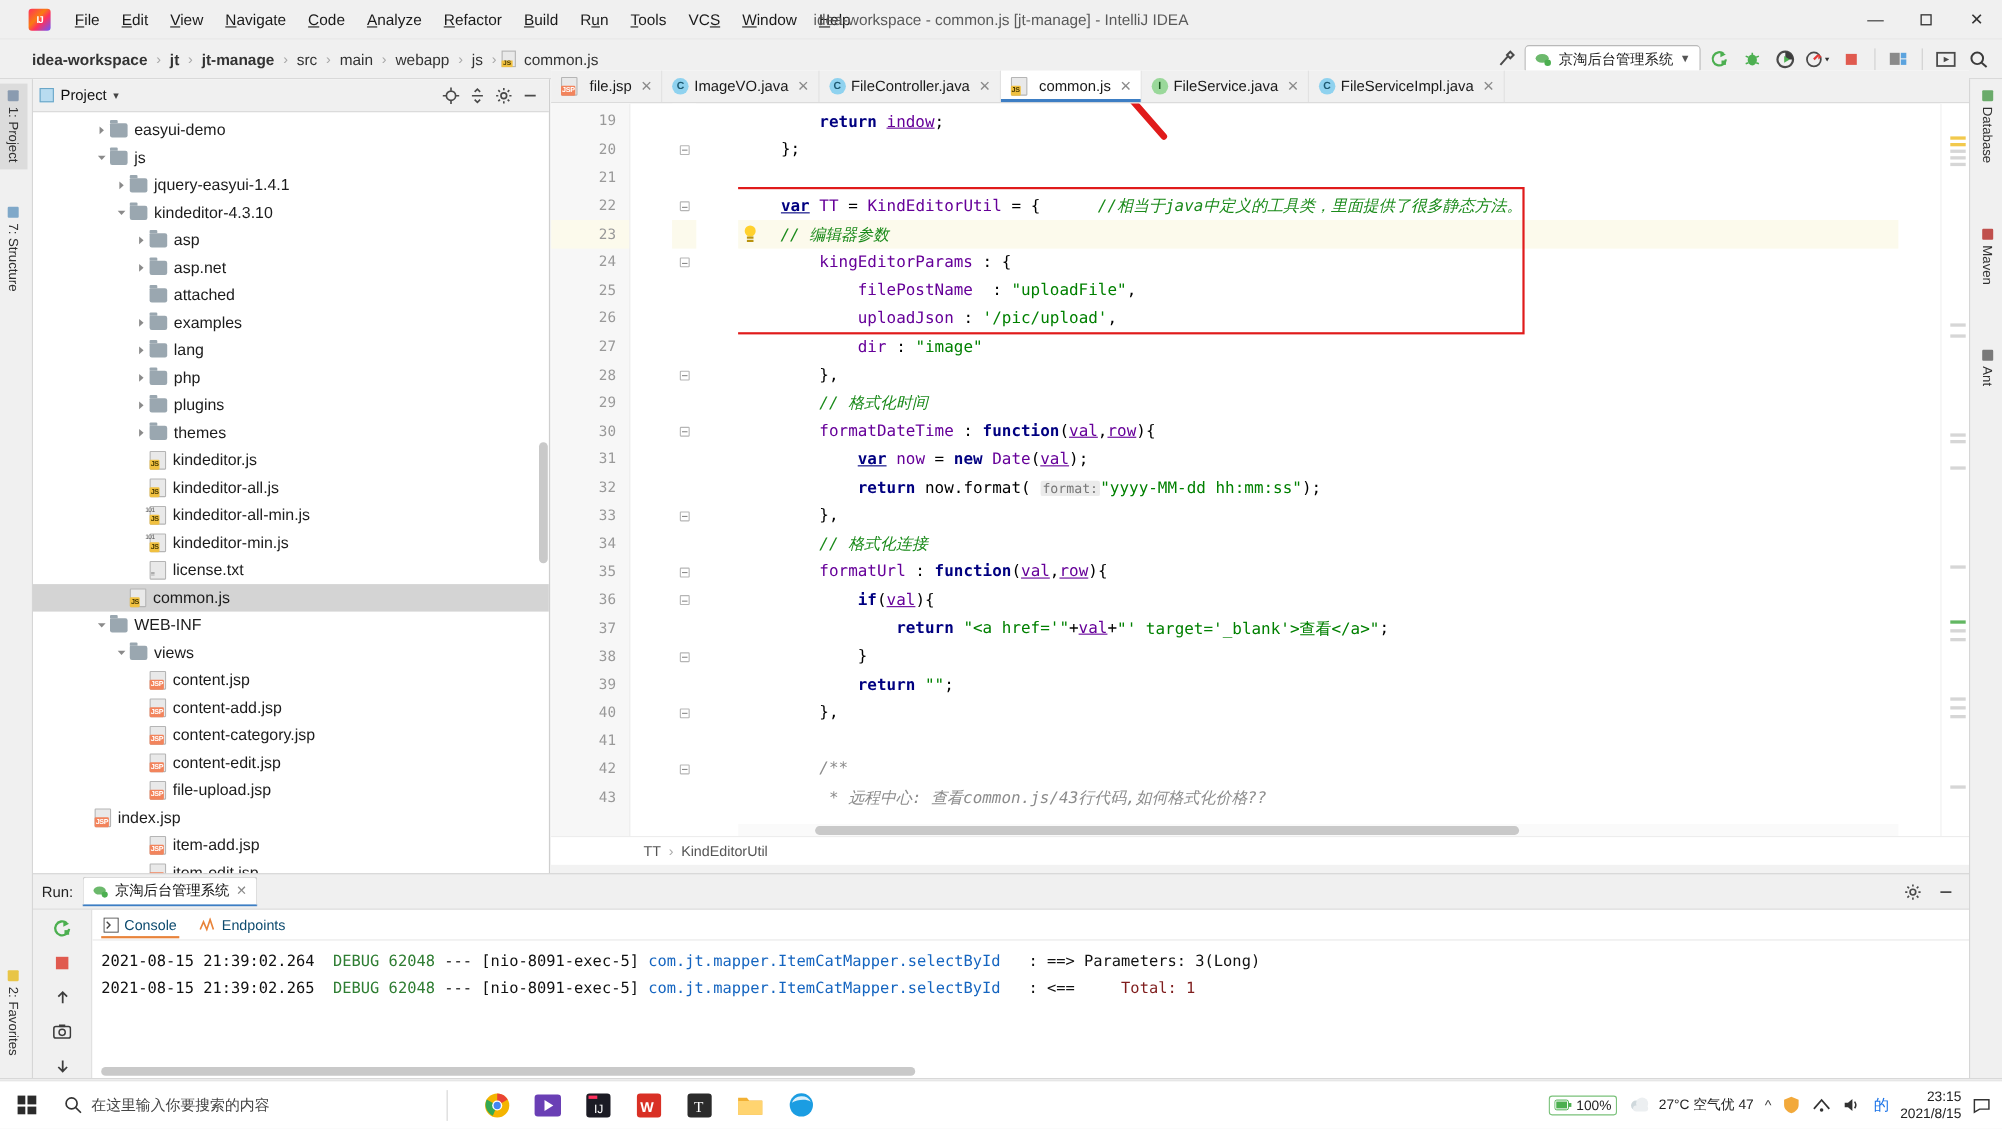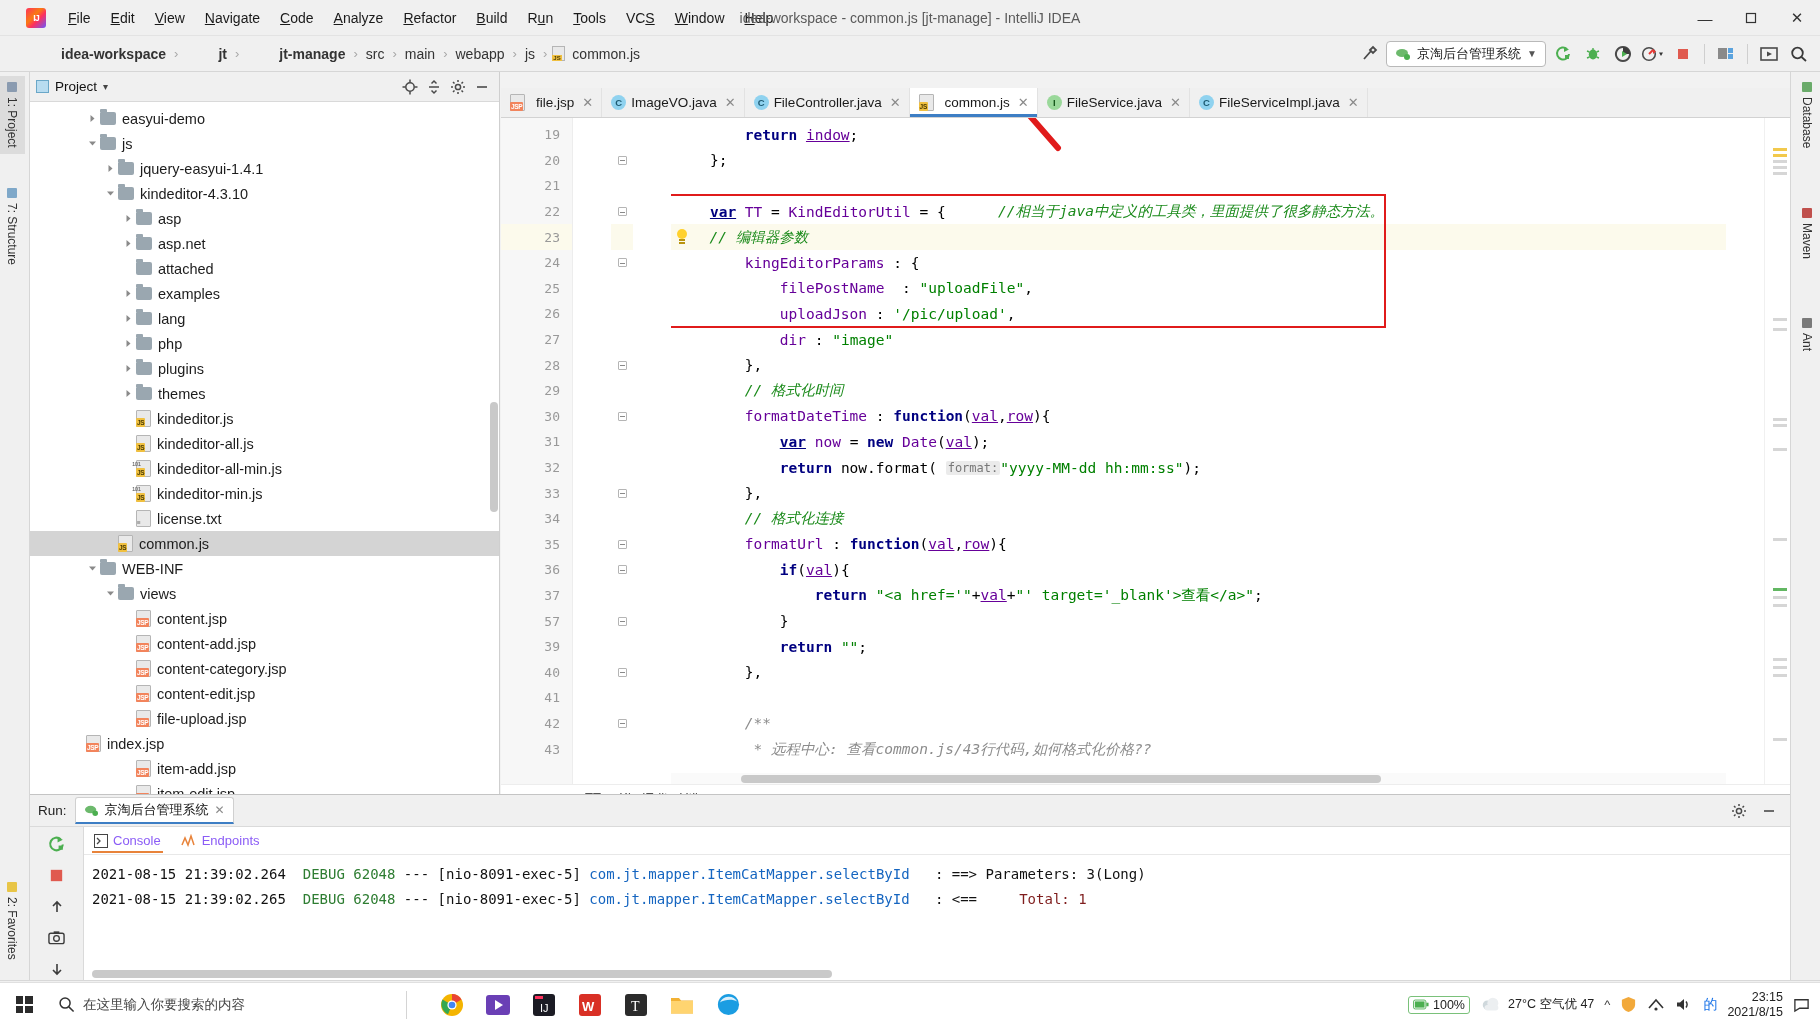--- a/index.html
+++ b/index.html
@@ -47,21 +47,21 @@
      font-size:15px; color:#333; cursor:default; }
 
   
   .navbar {
     position:absolute; left:0; top:36px; width:1820px; height:36px;
     background:#f0f0f0; display:flex; align-items:center;
     border-bottom:1px solid #d6d6d6;
   }
   .crumbs { display:flex; align-items:center; margin-left:26px; gap:0; }
   .crumb { font-size:14px; color:#333; padding:2px 3px; white-space:nowrap; }
-  .crumb.bold { font-weight:bold;margin-left:32px; }
+  .crumb.bold { font-weight:bold; }
   .crumb-sep { color:#a8a8a8; padding:0 5px; font-size:13px; }
   .nav-right { position:absolute; right:8px; display:flex; align-items:center; gap:4px; }
   .run-config {
     display:flex; align-items:center; gap:6px;
     border:1px solid #b9b9b9; border-radius:4px; background:#fff;
     padding:3px 8px; height:26px; font-size:13px; color:#1a1a1a; cursor:default;
   }
   .tool-ico { width:26px; height:26px; display:flex; align-items:center; justify-content:center; cursor:default; }
   .vdiv { width:1px; height:20px; background:#cfcfcf; margin:0 4px; }
 
@@ -135,21 +135,21 @@
     content:"101"; position:absolute; left:-5px; top:0px; font-size:6px;
     color:#555; line-height:6px; letter-spacing:-0.5px;
   }
   .tscroll {
     position:absolute; right:1px; top:300px; width:8px; height:110px;
     background:#c9c9c9; border-radius:4px;
   }
 
   
   .editorarea {
-    position:absolute; left:501px; top:88px; right:30px; height:722px;
+    position:absolute; left:501px; top:64px; right:30px; height:722px;
     background:#fff; display:flex; flex-direction:column;
   }
   .tabsrow {
     height:30px; background:#f0f0f0; display:flex; align-items:stretch;
     border-bottom:1px solid #d2d2d2; flex:none; overflow:hidden;
   }
   .etab {
     display:flex; align-items:center; gap:5px; padding:0 8px 0 9px;
     font-size:13.5px; color:#1a1a1a; cursor:default; border-right:1px solid #e2e2e2;
     white-space:nowrap; position:relative;
@@ -254,21 +254,21 @@
 
   .runbody { flex:1; display:flex; position:relative; overflow:hidden; }
   .runside {
     width:54px; flex:none; background:#f0f0f0; border-right:1px solid #dadada;
     display:flex; flex-direction:column; align-items:center; padding-top:6px; gap:8px;
   }
   .rsb { width:26px; height:26px; display:flex; align-items:center; justify-content:center; cursor:default; }
   .consolearea { flex:1; position:relative; background:#fff; overflow:hidden; }
   .consoletabs {
     height:28px; display:flex; align-items:center; gap:16px; padding-left:8px;
-    border-bottom:1px solid #e8e8e8; font-size:13px; color:#8b5cf6;
+    border-bottom:1px solid #e8e8e8; font-size:13px; color:#0c4a6e;
   }
   .ctab { display:flex; align-items:center; gap:5px; padding:4px 2px; cursor:default; position:relative; }
   .ctab.active::after{ content:""; position:absolute; left:0; right:0; bottom:-1px; height:2px; background:#e8833a; }
   .logline {
     font-family:"DejaVu Sans Mono", monospace; font-size:14px; white-space:pre;
     height:25px; display:flex; align-items:center; padding-left:8px; color:#111;
   }
   .lg-dbg { color:#2e7d32; }
   .lg-cls { color:#1565c0; }
   .lg-gray{ color:#555; }
@@ -774,21 +774,21 @@
           <div class="gnum">28</div>
           <div class="gnum">29</div>
           <div class="gnum">30</div>
           <div class="gnum">31</div>
           <div class="gnum">32</div>
           <div class="gnum">33</div>
           <div class="gnum">34</div>
           <div class="gnum">35</div>
           <div class="gnum">36</div>
           <div class="gnum">37</div>
-          <div class="gnum">57</div>
+          <div class="gnum">38</div>
           <div class="gnum">39</div>
           <div class="gnum">40</div>
           <div class="gnum">41</div>
           <div class="gnum">42</div>
           <div class="gnum">43</div>
         </div>
       <div class="foldcol" id="foldcol">
           <div class="foldmark"></div>
           <div class="foldmark">
             <span class="foldbox"></span>

